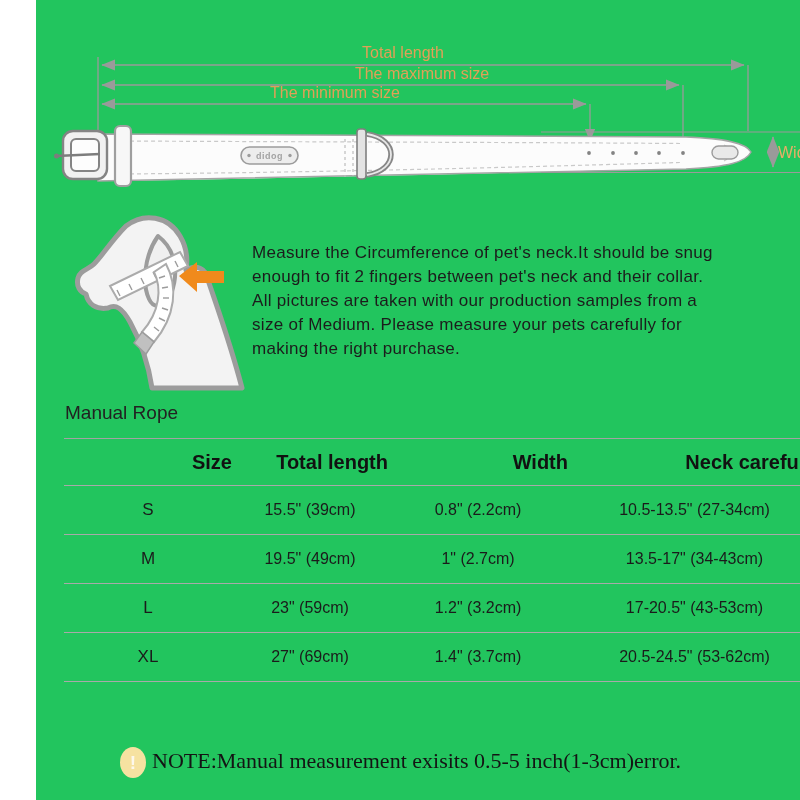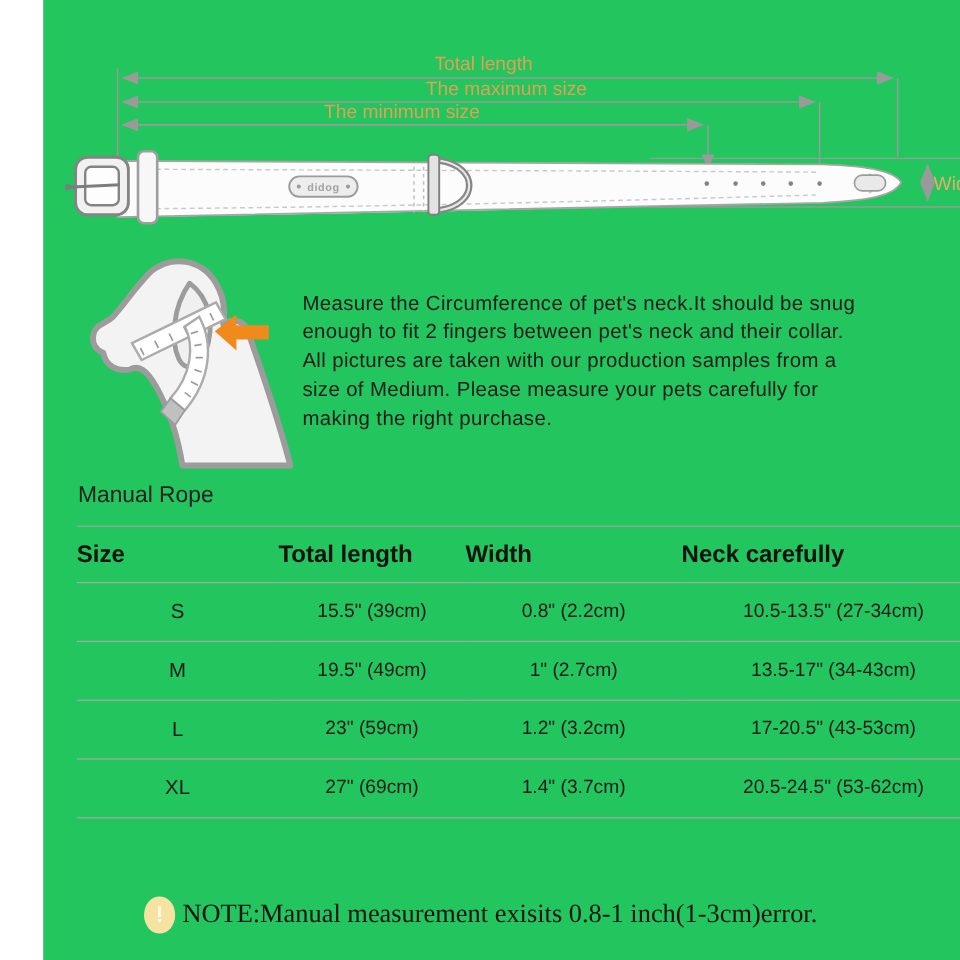--- a/index.html
+++ b/index.html
@@ -10,21 +10,21 @@
   #collar-svg{position:absolute;left:0;top:0;}
   #dog-svg{position:absolute;left:30px;top:212px;}
   #instructions{position:absolute;left:216px;top:241px;width:560px;
                 font-size:17px;line-height:24px;letter-spacing:0.3px;
                 white-space:pre-line;color:#1c1c1c;}
   #table-title{position:absolute;left:29px;top:402px;font-size:19px;color:#222;}
   #size-table{position:absolute;left:28px;top:438px;width:757px;border-collapse:collapse;
               table-layout:fixed;}
   #size-table tr{border-bottom:1.5px solid #a9a9a9;}
   #size-table thead tr{border-top:1.5px solid #a3a3a3;}
-  #size-table th{font-size:20px;font-weight:bold;height:46px;text-align:left;
+  #size-table th{font-size:20px;font-weight:bold;height:46px;text-align:right;
                  vertical-align:middle;padding:0;color:#111;}
   #size-table td{font-size:16px;height:48px;text-align:center;vertical-align:middle;
                  padding:0;color:#1b1b1b;}
   #size-table td.size-col{font-size:17px;}
   #note-badge{position:absolute;left:84px;top:747px;width:26px;height:31px;
               border-radius:50%;background:#f6e2a1;display:flex;align-items:center;
               justify-content:center;font-size:19px;font-weight:bold;color:#fdf8ec;}
   #note-text{position:absolute;left:116px;top:748px;font-family:"Liberation Serif",serif;
              font-size:22px;color:#141414;}
 </style>
@@ -173,15 +173,15 @@
       <tr>
         <td class="size-col">XL</td>
         <td>27" (69cm)</td>
         <td>1.4" (3.7cm)</td>
         <td>20.5-24.5" (53-62cm)</td>
       </tr>
     </tbody>
   </table>
 
   <div id="note-badge">!</div>
-  <div id="note-text">NOTE:Manual measurement exisits 0.8-1 inch(1-3cm)error.</div>
+  <div id="note-text">NOTE:Manual measurement exisits 0.5-5 inch(1-3cm)error.</div>
 
 </div>
 
 </body></html>

